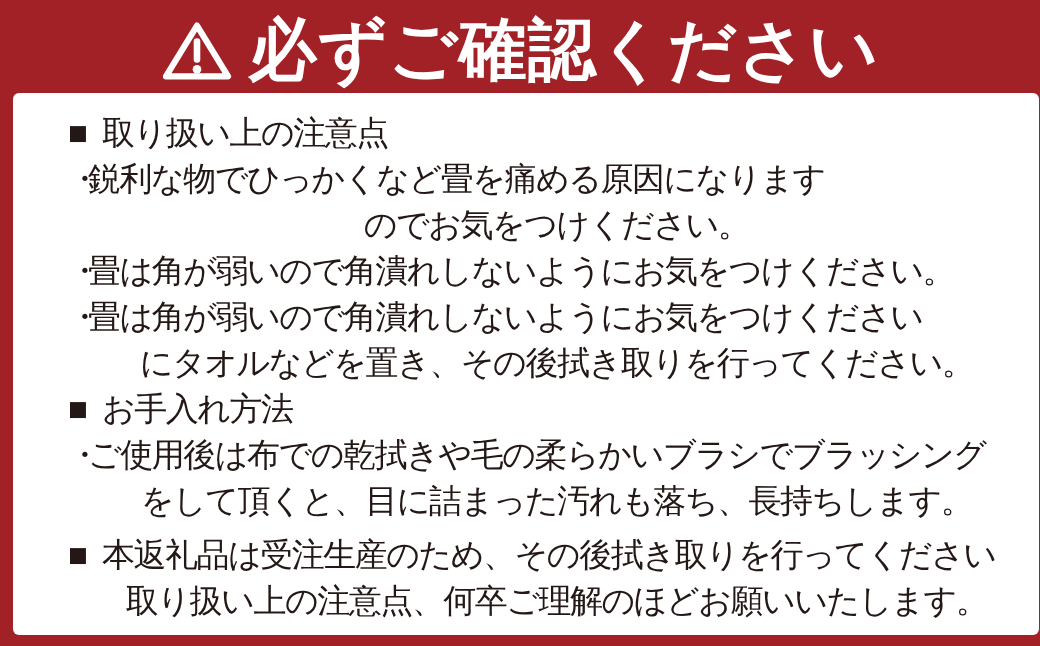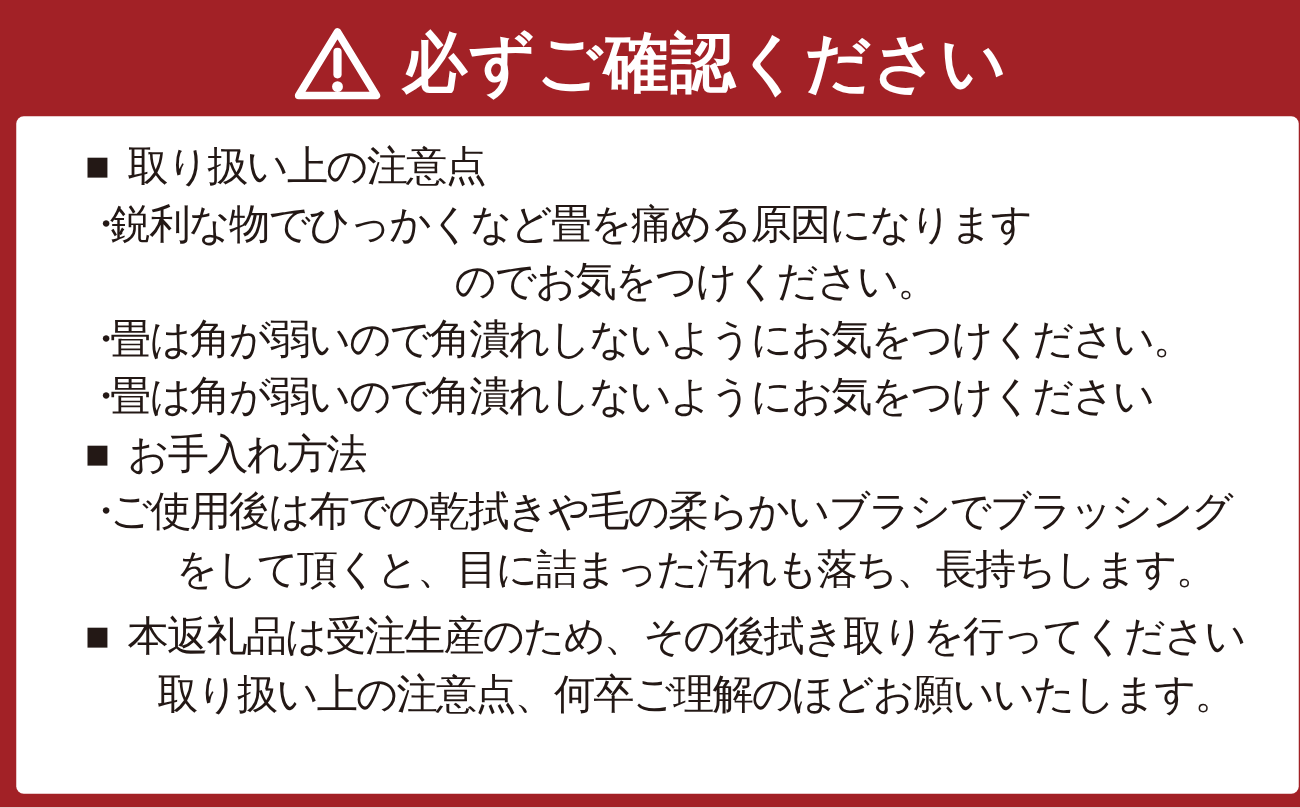--- a/index.html
+++ b/index.html
@@ -21,21 +21,21 @@
     display: flex;
     align-items: center;
     justify-content: center;
     gap: 16px;
     padding-top: 8px;
     box-sizing: border-box;
   }
   .warn-icon svg { display: block; }
   .page-title {
     color: var(--title, #FFFFFF);
-    font-size: 52px;
+    font-size: 68px;
     font-weight: bold;
     letter-spacing: 1px;
     white-space: nowrap;
   }
   .notice-box {
     position: absolute;
     left: 13px;
     top: 93px;
     width: 1026px;
     height: 542px;
@@ -72,20 +72,21 @@
     </span>
     <span class="page-title">必ずご確認ください</span>
   </div>
 
   <div class="notice-box">
     <div class="ln h"><span class="marker">■</span><span>取り扱い上の注意点</span></div>
     <div class="ln b"><span class="marker">・</span><span>鋭利な物でひっかくなど畳を痛める原因になります</span></div>
     <div class="ln c"><span class="marker"></span><span>のでお気をつけください。</span></div>
     <div class="ln b"><span class="marker">・</span><span>畳は角が弱いので角潰れしないようにお気をつけください。</span></div>
     <div class="ln b"><span class="marker">・</span><span>畳は角が弱いので角潰れしないようにお気をつけください</span></div>
+    <div class="ln c"><span class="marker"></span><span>にタオルなどを置き、その後拭き取りを行ってください。</span></div>
     <div class="ln h"><span class="marker">■</span><span>お手入れ方法</span></div>
     <div class="ln b"><span class="marker">・</span><span>ご使用後は布での乾拭きや毛の柔らかいブラシでブラッシング</span></div>
     <div class="ln c"><span class="marker"></span><span>をして頂くと、目に詰まった汚れも落ち、長持ちします。</span></div>
     <div class="ln h gap"><span class="marker">■</span><span>本返礼品は受注生産のため、その後拭き取りを行ってください</span></div>
     <div class="ln c"><span class="marker"></span><span>取り扱い上の注意点、何卒ご理解のほどお願いいたします。</span></div>
   </div>
 
 </div>
 
 </body></html>

